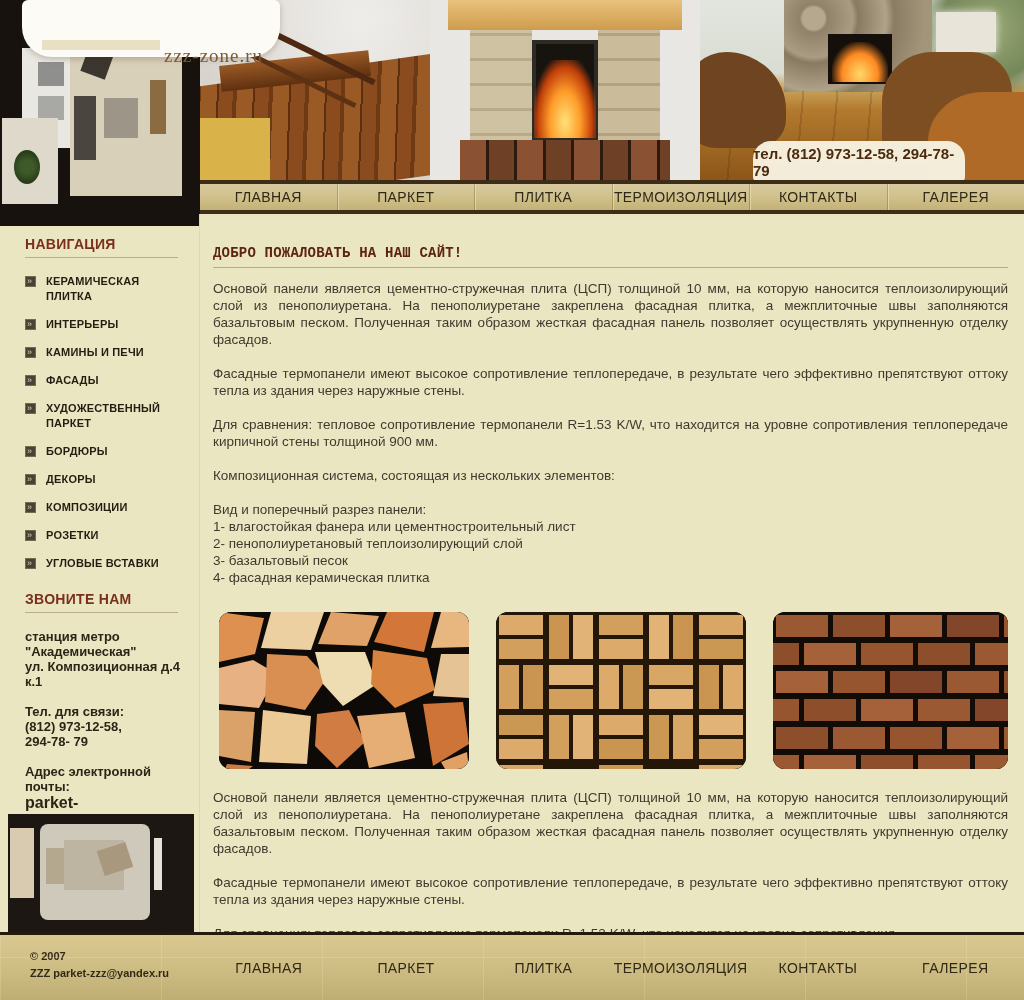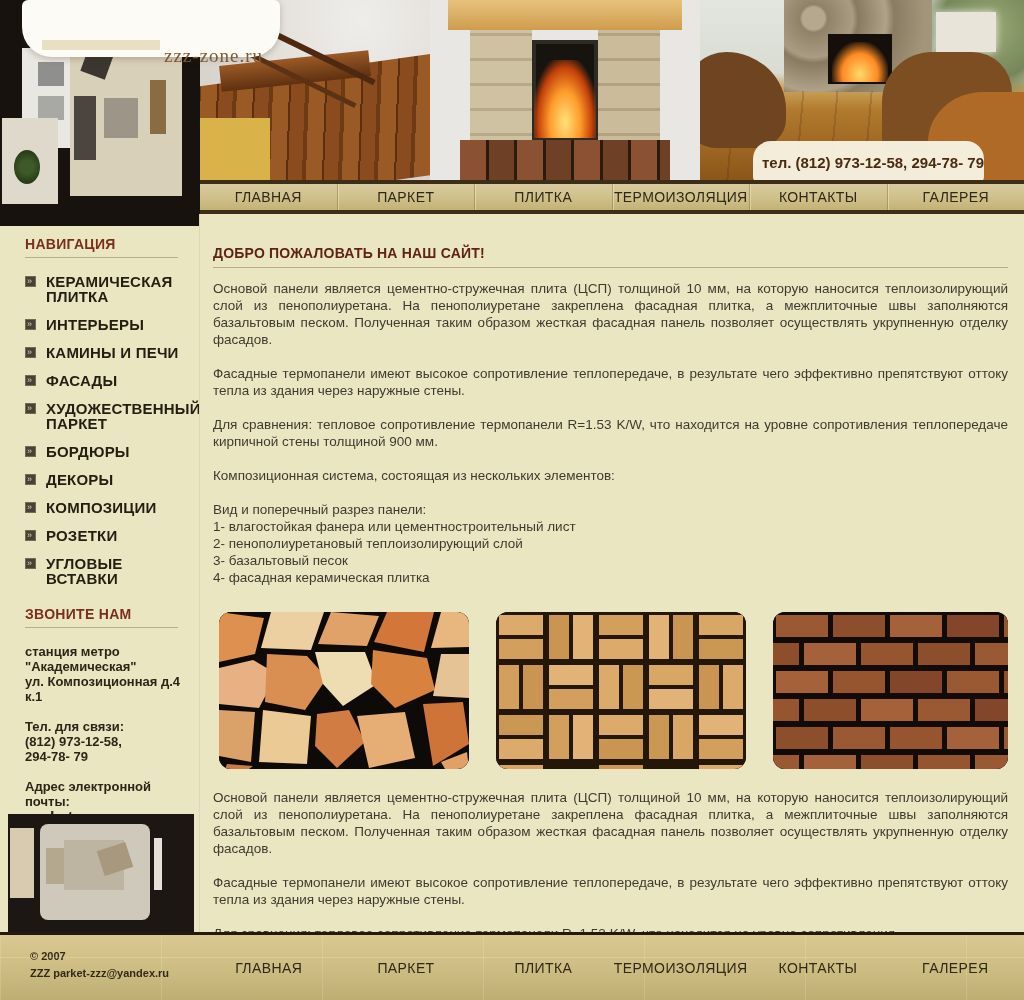--- a/index.html
+++ b/index.html
@@ -59,61 +59,61 @@
 
   
   .logo-bubble{position:absolute;left:22px;top:0;width:258px;height:57px;background:#fcfbf6;
      border-radius:6px 6px 30px 30px;box-shadow:0 2px 6px rgba(60,40,20,.25);cursor:pointer;}
   .logo-title{position:absolute;left:0;top:2px;width:100%;text-align:center;
      font-family:"Liberation Serif",serif;font-size:29px;color:#6d4a28;}
   .logo-strip{position:absolute;left:20px;top:40px;width:118px;height:10px;background:#e9dfc3;}
   .logo-domain{position:absolute;left:142px;top:45px;font-family:"Liberation Serif",serif;
      font-size:19px;color:#7d5a33;letter-spacing:1px;}
   
-  .phone-bubble{position:absolute;left:753px;top:141px;width:231px;height:42px;
+  .phone-bubble{position:absolute;left:753px;top:141px;width:212px;height:42px;
      background:rgba(247,243,226,.96);border-radius:18px 18px 6px 6px;
-     display:flex;align-items:center;justify-content:flex-end;}
+     display:flex;align-items:center;justify-content:flex-start;}
   .phone-bubble span{font-size:15px;font-weight:bold;color:#4a2b10;}
 
   
   .top-nav{position:absolute;left:200px;top:180px;width:824px;height:34px;
      border-top:4px solid #3e2d17;border-bottom:4px solid #3e2d17;
      background:linear-gradient(180deg,#d8caa0 0%,#cfc089 55%,#c3b277 100%);display:flex;}
   .nav-cell{flex:1;display:flex;align-items:center;justify-content:center;cursor:pointer;
      border-left:1px solid rgba(130,110,60,.45);box-shadow:inset 1px 0 0 rgba(245,235,195,.5);
      font-size:14px;color:#2f2816;letter-spacing:.4px;}
   .nav-cell:first-child{border-left:none;box-shadow:none;}
 
   
   .sidebar{position:absolute;left:0;top:214px;width:200px;height:721px;overflow:hidden;
      border-right:1px solid #ddd7b4;padding:22px 12px 0 25px;}
   .side-title{font-size:14px;font-weight:bold;color:#7a2f1c;letter-spacing:.3px;
      border-bottom:1px solid #b9ae87;padding-bottom:5px;width:153px;margin-bottom:16px;}
   .side-item{display:flex;align-items:flex-start;margin-bottom:13px;cursor:pointer;}
   .bullet{flex:0 0 11px;width:11px;height:11px;margin:2px 10px 0 0;background:#4a4134;
      border:1px solid #746a55;position:relative;}
   .bullet::after{content:"\00bb";position:absolute;left:1px;top:-2px;font-size:9px;color:#d8d0b6;line-height:12px;}
-  .side-label{font-size:15px;font-weight:bold;color:#241d11;line-height:15px;letter-spacing:.2px;}
+  .side-label{font-size:11px;font-weight:bold;color:#241d11;line-height:15px;letter-spacing:.2px;}
   .contact{margin-top:20px;}
   .addr{font-size:13px;font-weight:bold;color:#2c2517;line-height:15px;}
   .gap{height:15px;}
   .email-link{font-size:16px;font-weight:bold;color:#2c2517;cursor:pointer;}
   .side-floorplan{position:absolute;left:8px;top:600px;width:186px;height:130px;background:#1c1712;overflow:hidden;}
   .sf-room{position:absolute;left:32px;top:10px;width:110px;height:96px;background:#cfc9bb;border-radius:8px;}
   .sf-rug{position:absolute;left:56px;top:26px;width:60px;height:50px;background:#bdb5a2;}
   .sf-sofa{position:absolute;left:38px;top:34px;width:18px;height:36px;background:#b4a88e;}
   .sf-desk{position:absolute;left:92px;top:32px;width:30px;height:26px;background:#a8997e;transform:rotate(-18deg);}
   .sf-door{position:absolute;left:146px;top:24px;width:8px;height:52px;background:#e6e2d8;}
   .sf-beige{position:absolute;left:2px;top:14px;width:24px;height:70px;background:#d8cbb0;}
 
   
   .main{position:absolute;left:200px;top:214px;width:824px;height:721px;overflow:hidden;
      padding:22px 16px 0 13px;}
   .main-heading{font-size:14px;font-weight:bold;color:#5d2415;letter-spacing:.2px;
-     border-bottom:1px solid #b9ab7e;padding-bottom:6px;margin-bottom:12px;}
+     border-bottom:1px solid #b9ab7e;padding-bottom:6px;margin-bottom:12px;font-family:Liberation Mono, monospace;}
   .para{font-size:13.5px;color:#3f3a2e;line-height:17px;text-align:justify;margin:0 0 17px 0;}
   .plain{text-align:left;}
   .list-block{font-size:13.5px;color:#3f3a2e;line-height:17px;margin:0 0 10px 0;}
   .list-block div{margin:0;}
   .img-row{display:flex;justify-content:space-between;margin:26px 0 20px 6px;}
   .tile-img{width:250px;height:157px;border-radius:12px;overflow:hidden;background:#0d0a07;}
   .tile-img.third{width:235px;}
   .tile-img svg{display:block;width:100%;height:100%;}
 
   

